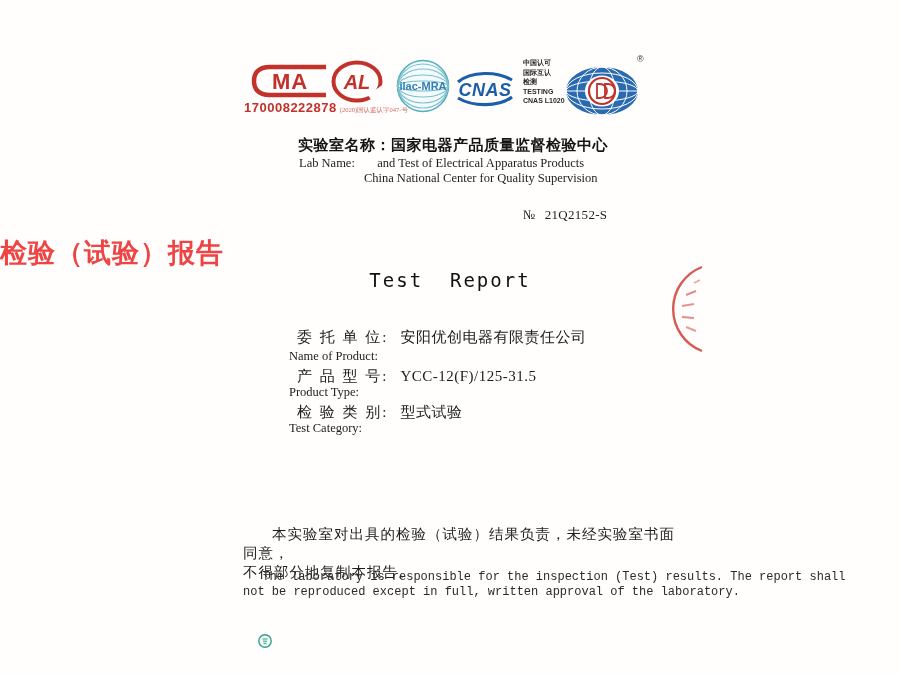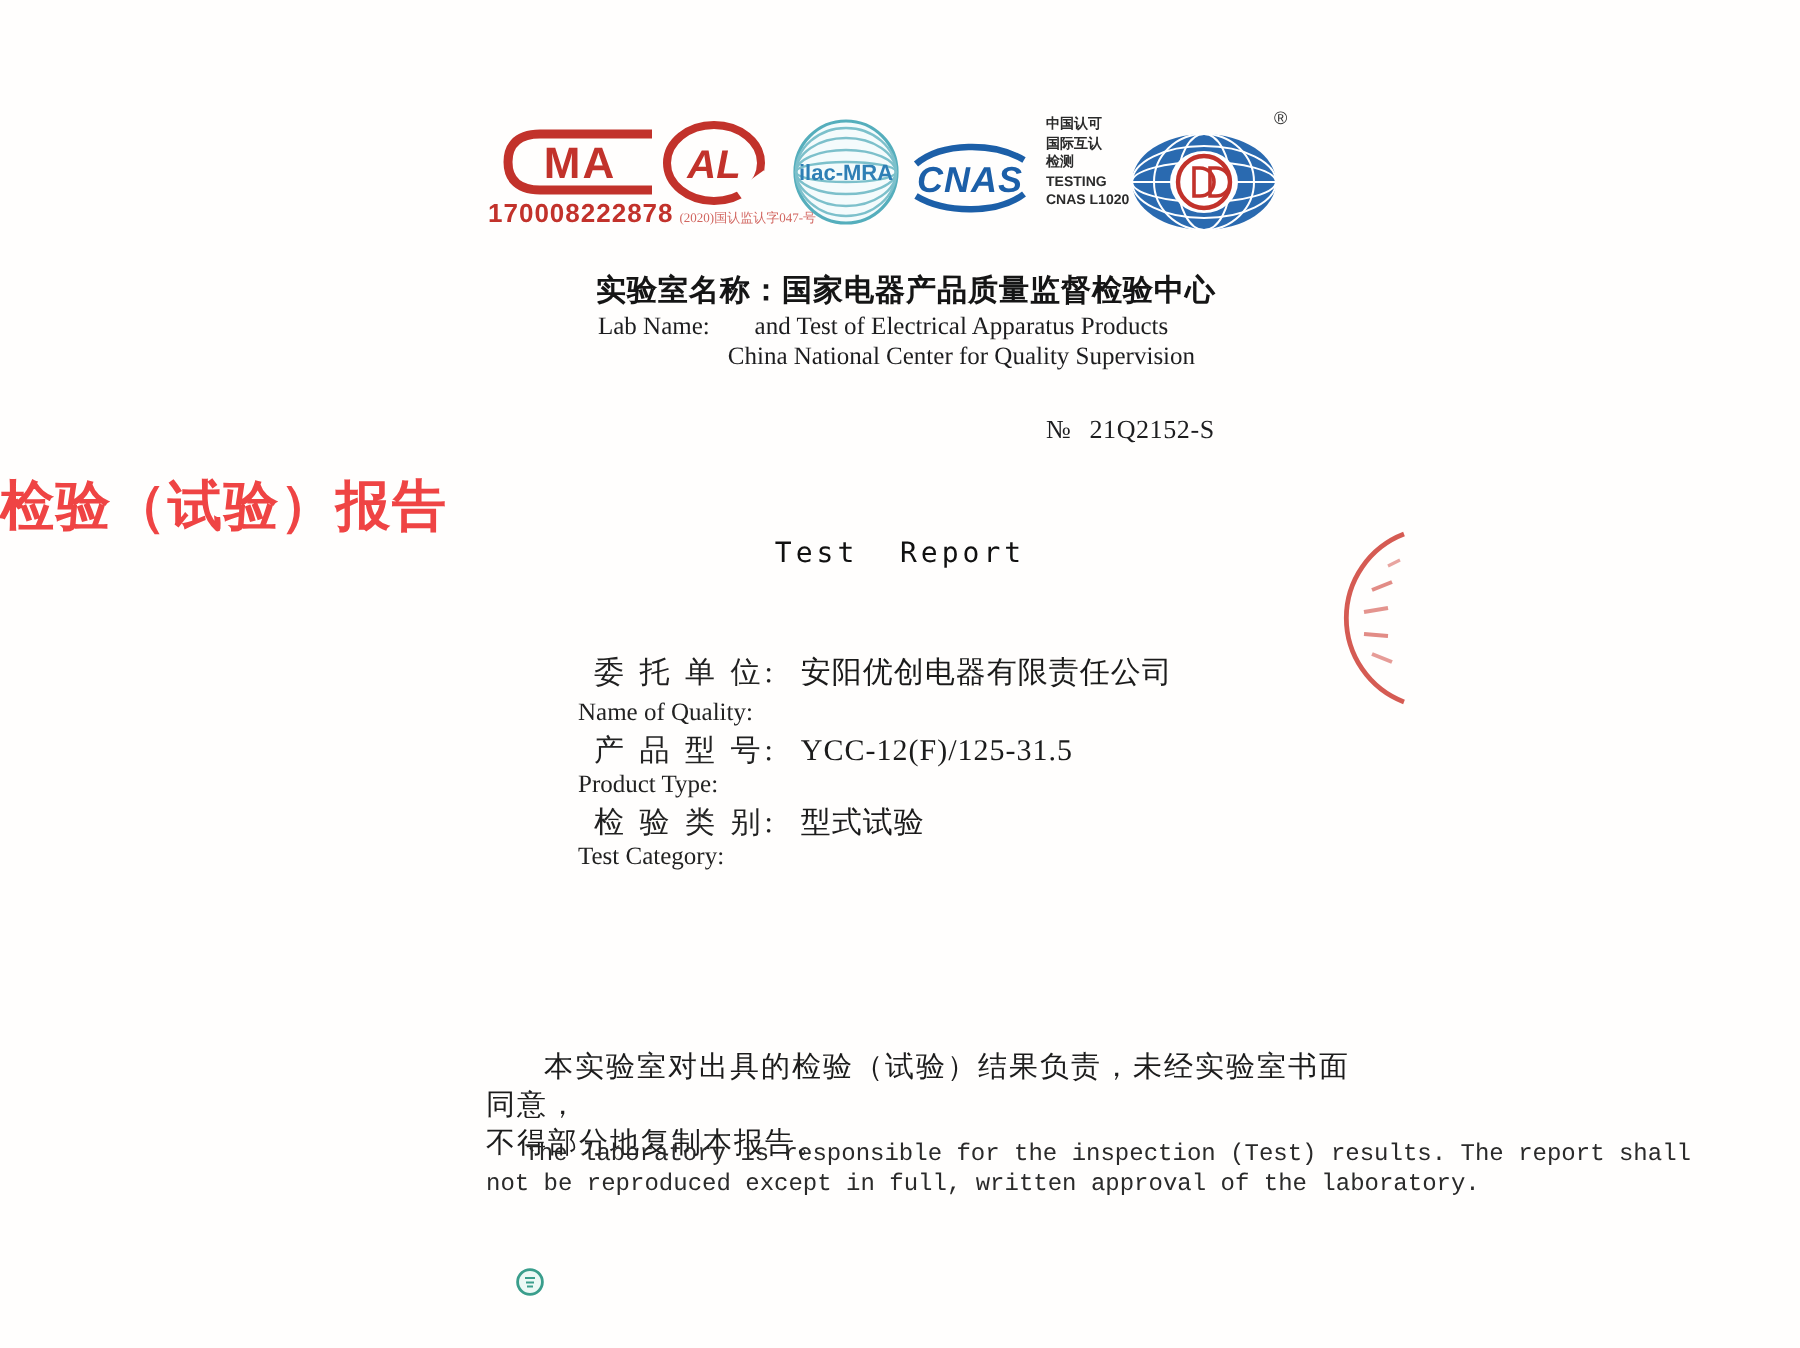--- a/index.html
+++ b/index.html
@@ -28,21 +28,21 @@
   .lab-en{position:absolute;left:299px;top:156px;display:flex;gap:9px;
     font-size:12.5px;line-height:15px;white-space:nowrap;}
   .lab-en-name{text-align:center;}
   
   .report-no{position:absolute;left:523px;top:207px;font-size:13px;letter-spacing:.3px;white-space:nowrap;}
   .report-no .no-label{margin-right:9px;}
   .title-cn{position:absolute;left:0;top:235px;width:900px;text-align:left;
     font-family:"Liberation Sans",sans-serif;font-weight:bold;font-size:27px;
     letter-spacing:1px;color:#ef4444;}
   .title-en{position:absolute;left:0;top:269px;width:900px;text-align:center;
-    font-family:"DejaVu Sans Mono",monospace;font-size:14px;letter-spacing:2px;
+    font-family:"DejaVu Sans Mono",monospace;font-size:19px;letter-spacing:2px;
     white-space:pre;color:#111;}
   
   .seal{position:absolute;left:656px;top:261px;opacity:.88;}
   
   .fields{position:absolute;left:289px;top:327px;}
   .field-row{margin-bottom:3px;}
   .field-row .cn{font-size:15px;line-height:20px;white-space:nowrap;}
   .cn-label{letter-spacing:2px;color:#222;}
   .field-value{margin-left:12px;letter-spacing:.5px;color:#1b1b1b;}
   .field-row .en{font-size:12.5px;line-height:13px;color:#222;}
@@ -147,21 +147,21 @@
 
   <div class="fields">
 
     <div class="field-row first">
       <div class="cn">
         <span class="cn-label">委 托 单 位:</span><span class="field-value">安阳优创电器有限责任公司</span>
       </div>
     </div>
 
     <div class="field-row">
-      <div class="en">Name of Quality:</div>
+      <div class="en">Name of Product:</div>
     </div>
 
     <div class="field-row">
       <div class="cn">
         <span class="cn-label">产 品 型 号:</span><span class="field-value">YCC-12(F)/125-31.5</span>
       </div>
       <div class="en">Product Type:</div>
     </div>
 
     <div class="field-row">

